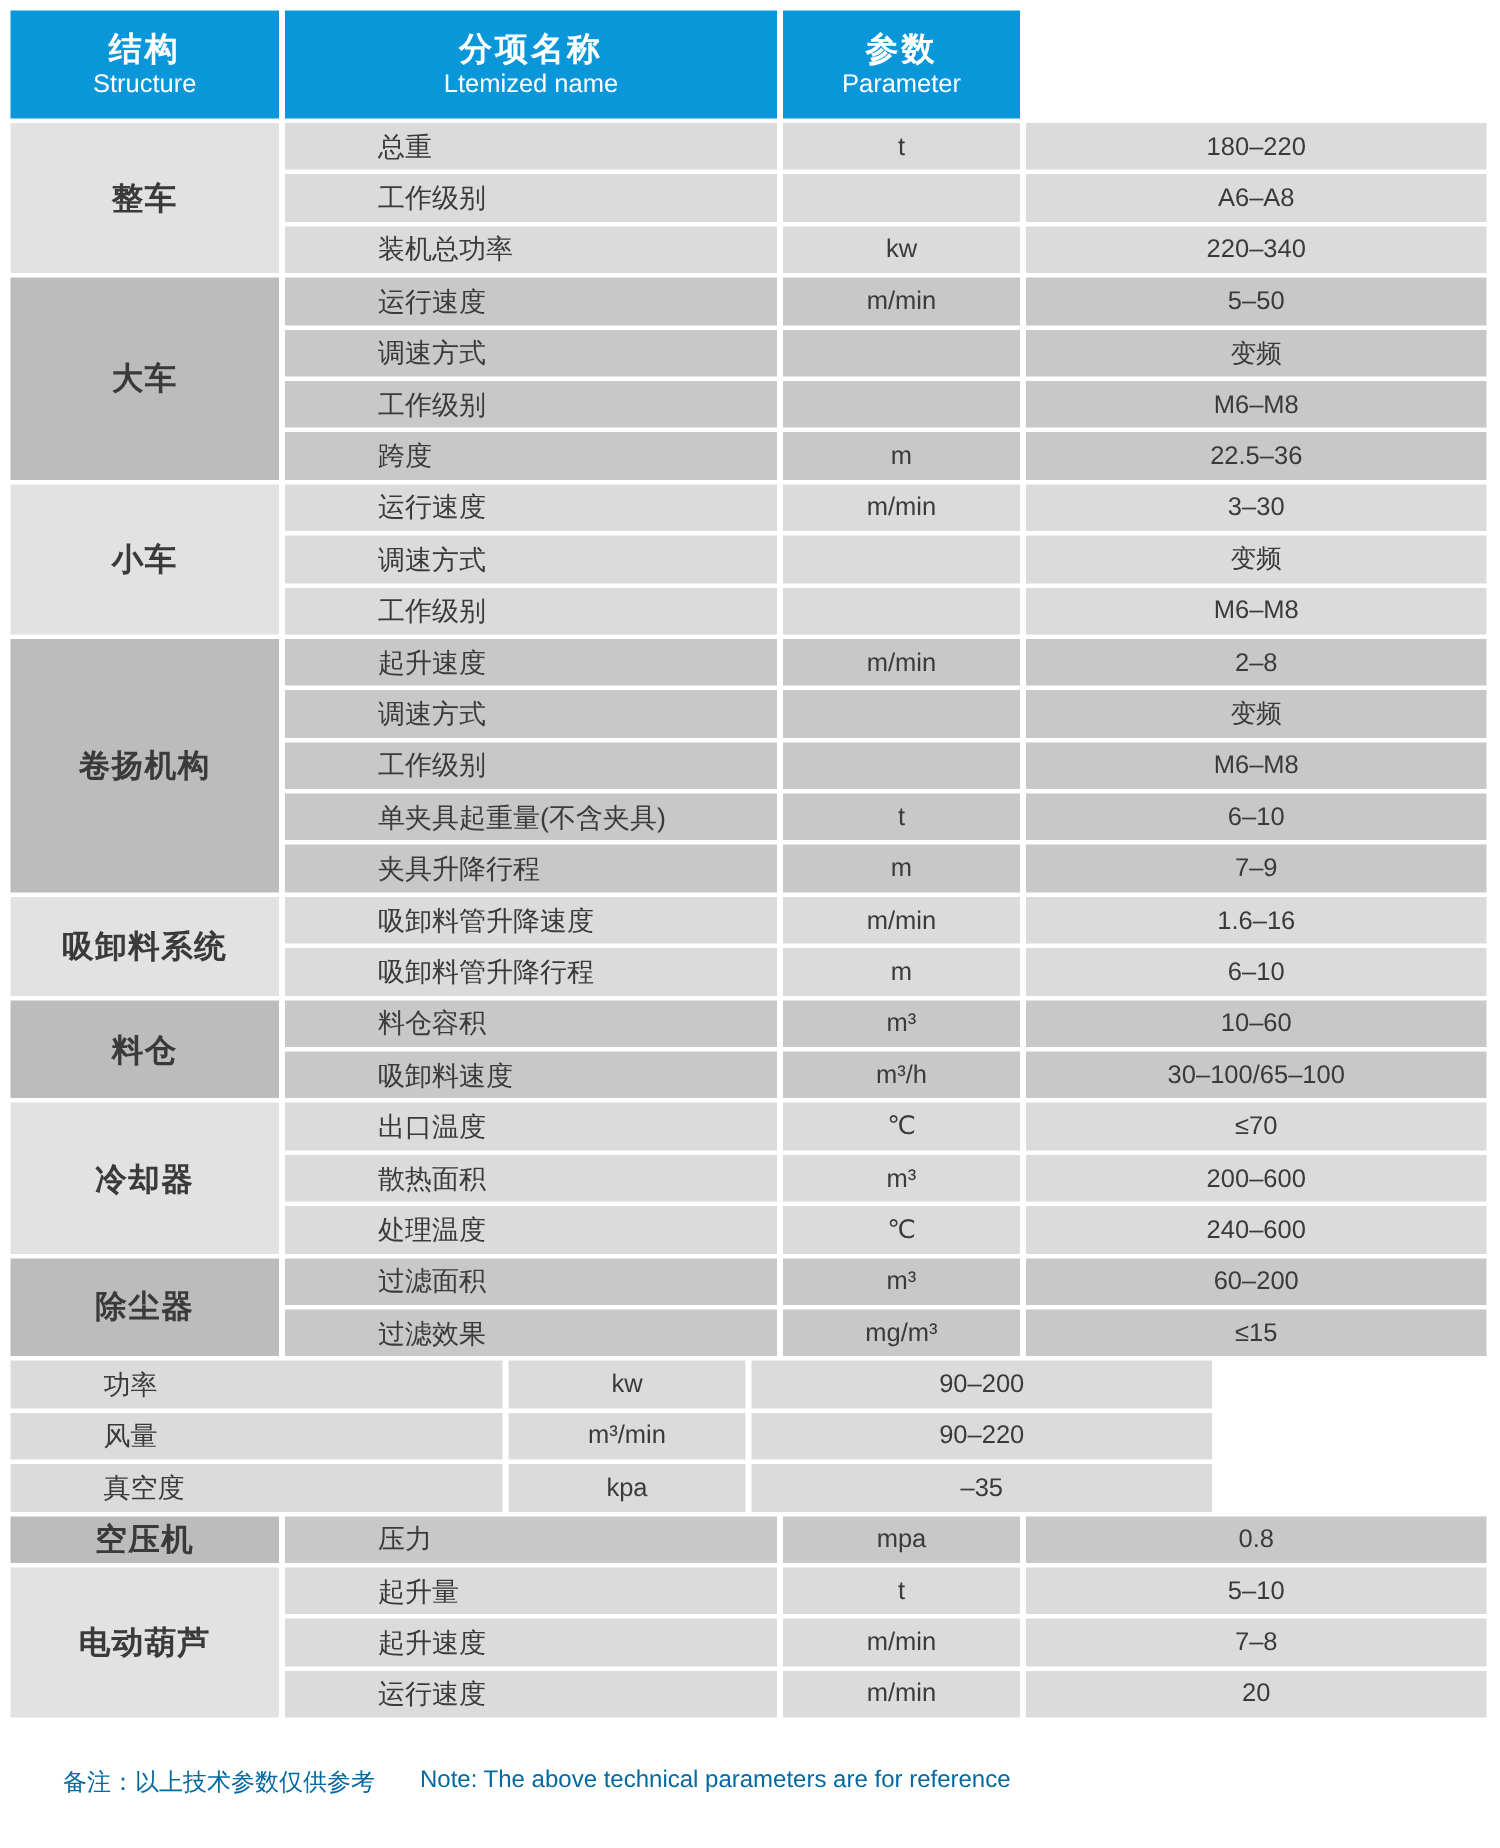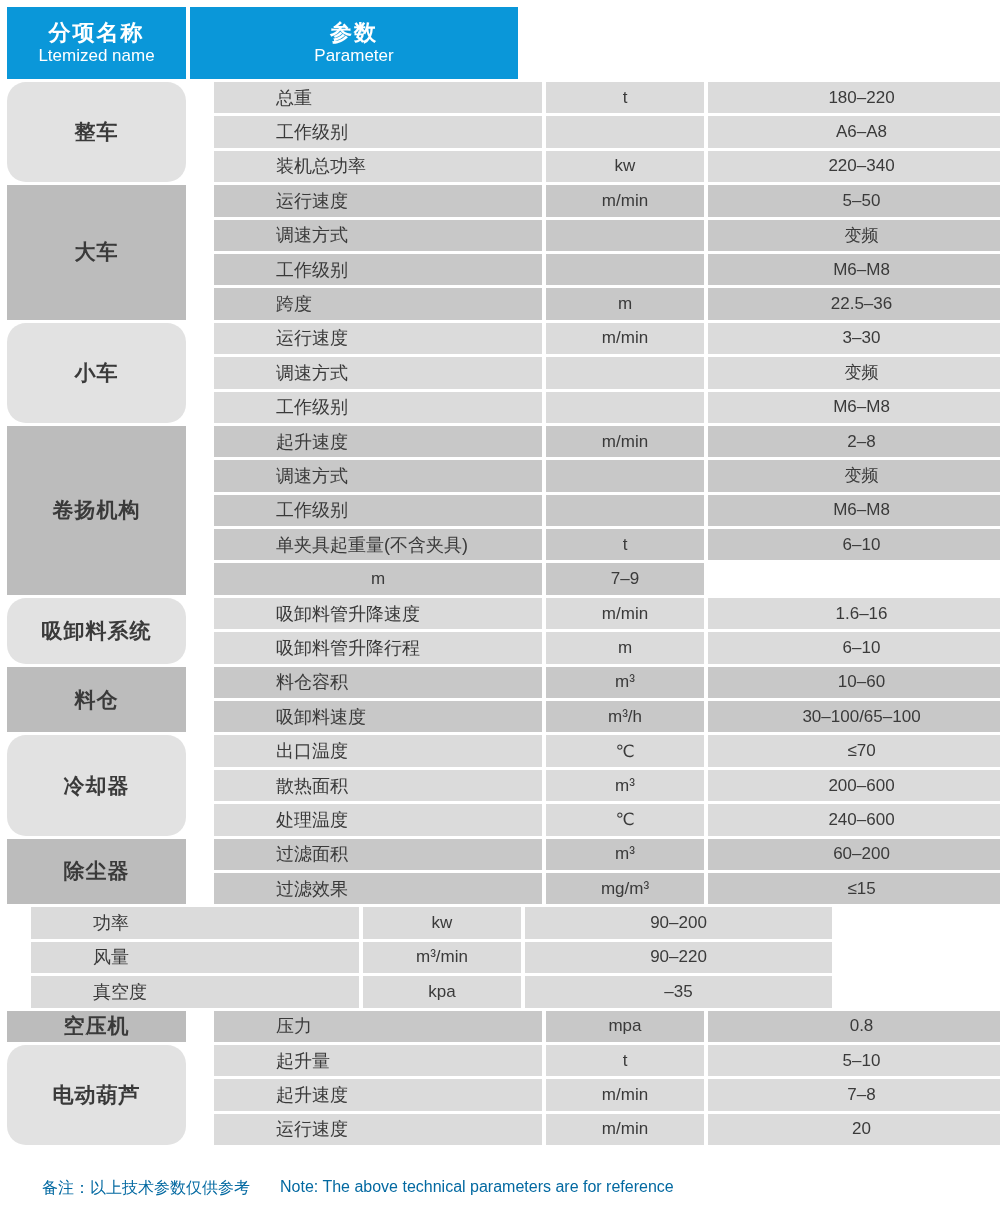--- a/index.html
+++ b/index.html
@@ -39,45 +39,48 @@
     display: flex; align-items: center; justify-content: center;
     font-size: 21px; font-weight: 700; color: #3a3a3a;
     letter-spacing: 1px;
   }
   .rows { display: flex; flex-direction: column; row-gap: 3px; }
   .row {
     display: grid;
     grid-template-columns: 328px 158px 307px;
     column-gap: 4px;
     height: 31.4px;
-    margin-left: 24px;
   }
   .cell { display: flex; align-items: center; color: #3a3a3a; }
   .cell.name  { padding-left: 62px; font-size: 18px; }
   .cell.unit  { justify-content: center; font-size: 17px; }
   .cell.param { justify-content: center; font-size: 17px; text-align: center; }
 
-  .group.light .group-label { background: #e2e2e2; border-radius: 19px; }
+  .group.light .group-label { background: #e2e2e2; }
   .group.light .cell        { background: #dbdbdb; }
   .group.dark  .group-label { background: #bcbcbc; }
   .group.dark  .cell        { background: #c8c8c8; }
 
   .footer-note {
     position: absolute; left: 42px; top: 1178px;
     font-size: 16px; color: #0369a1;
     display: flex; column-gap: 30px; white-space: nowrap;
   }
 </style>
 </head>
 <body>
 
 <div class="page">
   <div class="spec-table">
 
     <div class="header-row">
+      <div class="header-cell">
+        <span class="h-zh">结构</span>
+        <span class="h-en">Structure</span>
+      </div>
       <div class="header-cell">
         <span class="h-zh">分项名称</span>
         <span class="h-en">Ltemized name</span>
       </div>
       <div class="header-cell">
         <span class="h-zh">参数</span>
         <span class="h-en">Parameter</span>
       </div>
     </div>
 
@@ -164,20 +167,21 @@
               <div class="cell name">工作级别</div>
               <div class="cell unit"></div>
               <div class="cell param">M6–M8</div>
             </div>
             <div class="row">
               <div class="cell name">单夹具起重量(不含夹具)</div>
               <div class="cell unit">t</div>
               <div class="cell param">6–10</div>
             </div>
             <div class="row">
+              <div class="cell name">夹具升降行程</div>
               <div class="cell unit">m</div>
               <div class="cell param">7–9</div>
             </div>
           </div>
         </div>
         <div class="group light">
           <div class="group-label">吸卸料系统</div>
           <div class="rows">
             <div class="row">
               <div class="cell name">吸卸料管升降速度</div>

